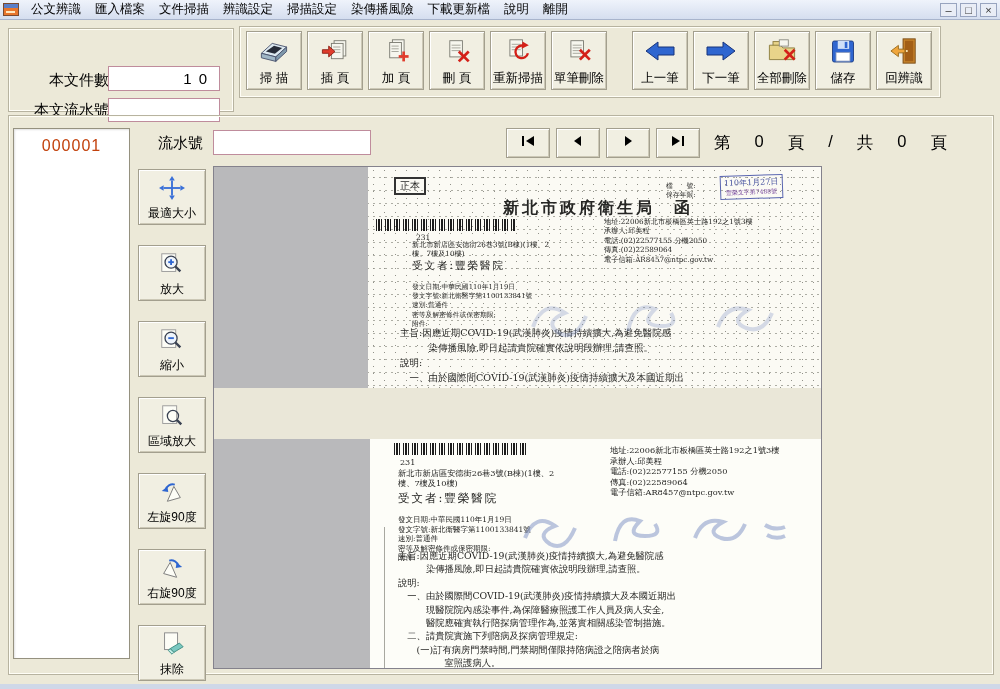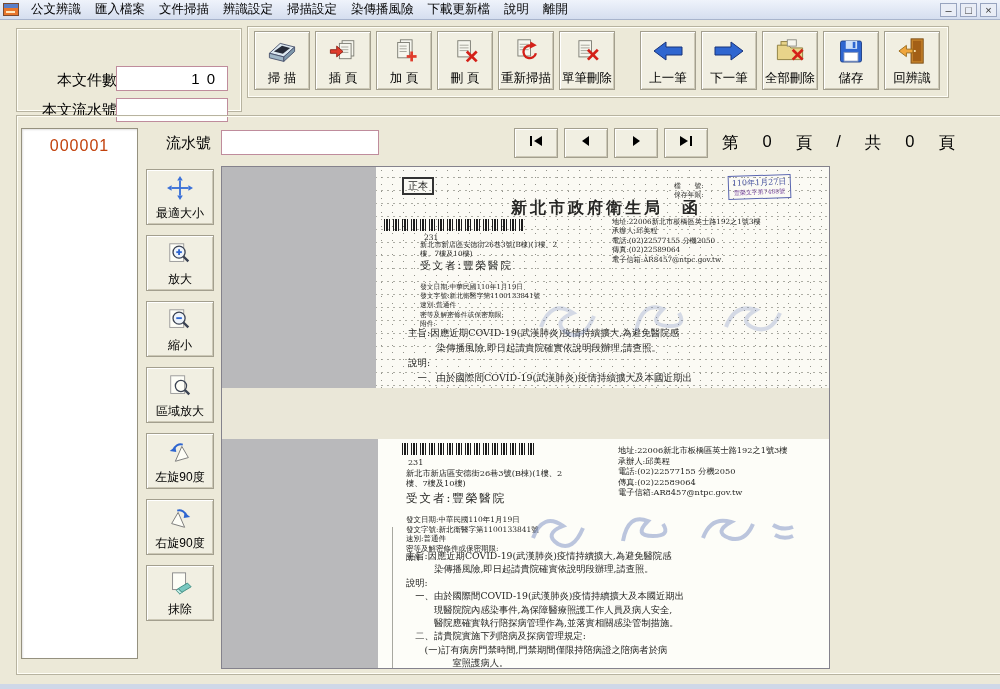--- a/index.html
+++ b/index.html
@@ -19,21 +19,21 @@
   .appicon{width:16px;height:13px;margin:0 5px 0 3px;position:relative;
     background:linear-gradient(#5a7ec8 0 40%,#e8762c 40% 100%);
     border:1px solid #7a4a30;box-sizing:border-box;}
   .appicon::after{content:"";position:absolute;left:2px;top:7px;width:9px;height:2px;background:#ffe9c0;}
   .menu-item{padding:4px 7px;white-space:nowrap;}
   .win-controls{margin-left:auto;display:flex;gap:3px;padding-right:3px;}
   .win-btn{width:17px;height:14px;background:#e9edf6;border:1px solid #98a4bf;
     font-size:11px;line-height:12px;text-align:center;color:#333;box-sizing:border-box;}
   
   .gbox{position:absolute;border:1px solid #b7b3a0;
-    box-shadow:inset 1px 1px 0 #fffef6, inset -1px -1px 0 #fffef6;margin-left:8px;}
+    box-shadow:inset 1px 1px 0 #fffef6, inset -1px -1px 0 #fffef6;}
   
   .fld-label{position:absolute;font-size:15px;text-align:right;width:95px;}
   .pink-input{position:absolute;background:#ffffff;border:1px solid #bf8c9c;
     box-sizing:border-box;font-size:15px;font-family:inherit;color:#000;}
   .pink-input.right{text-align:right;letter-spacing:7px;padding-right:5px;}
   
   .toolbar-inner{position:absolute;left:6px;top:4px;display:flex;gap:5px;}
   .tbtn{width:56px;height:59px;background:#f1efe2;border:1px solid #a39f8e;
     box-shadow:inset 1px 1px 0 #fff, inset -1px -1px 0 #ccc8b6;
     display:flex;flex-direction:column;align-items:center;justify-content:flex-end;
@@ -44,21 +44,21 @@
   
   .listbox{position:absolute;background:#fff;border:1px solid #95917f;
     box-shadow:inset 1px 1px 2px rgba(0,0,0,.12);box-sizing:border-box;}
   .list-item{font-size:16px;letter-spacing:1px;text-align:center;padding-top:8px;color:#c2410c;}
   .serial-label{position:absolute;font-size:15px;}
   .navbtn{position:absolute;width:44px;height:30px;background:#f1efe2;border:1px solid #a39f8e;
     box-shadow:inset 1px 1px 0 #fff, inset -1px -1px 0 #ccc8b6;
     display:flex;align-items:center;justify-content:center;box-sizing:border-box;}
   .page-info{position:absolute;display:flex;gap:24px;font-size:16.5px;}
   
-  .side-tools{position:absolute;display:flex;flex-direction:column;gap:10px;}
+  .side-tools{position:absolute;display:flex;flex-direction:column;gap:20px;}
   .sbtn{width:68px;height:56px;background:#f1efe2;border:1px solid #a39f8e;
     box-shadow:inset 1px 1px 0 #fff, inset -1px -1px 0 #ccc8b6;
     display:flex;flex-direction:column;align-items:center;justify-content:flex-end;
     box-sizing:border-box;padding-bottom:2px;}
   .sbtn .sicon{flex:1;display:flex;align-items:center;justify-content:center;}
   .sbtn .slabel{font-size:12px;white-space:nowrap;}
   
   .preview{position:absolute;left:212px;top:165px;width:609px;height:503px;
     background:#b9b9bb;border:1px solid #84828c;box-sizing:border-box;overflow:hidden;}
   .doc{font-family:"DejaVu Serif","Liberation Serif",serif;color:#262624;}

